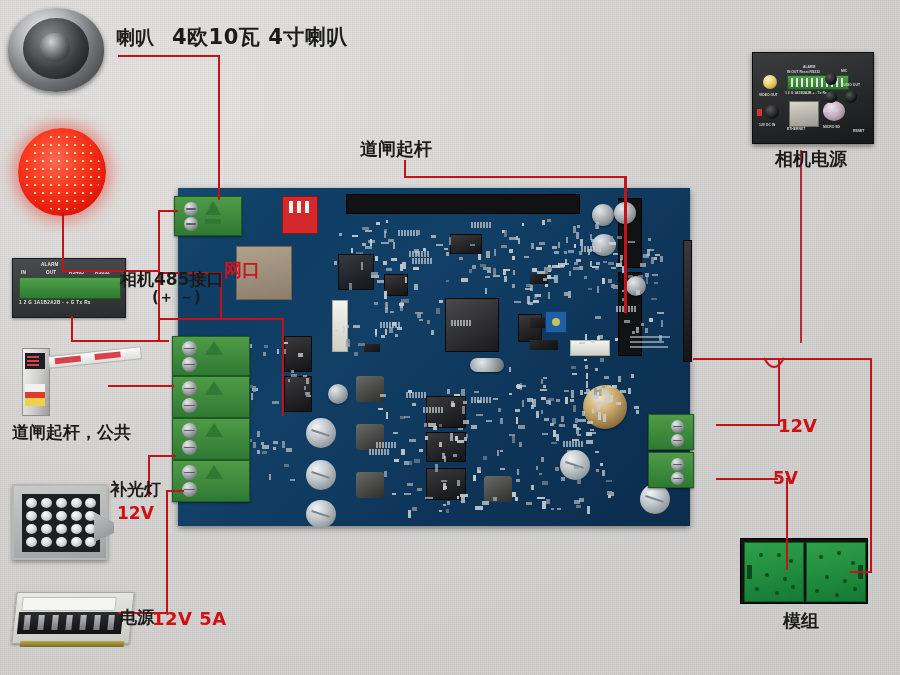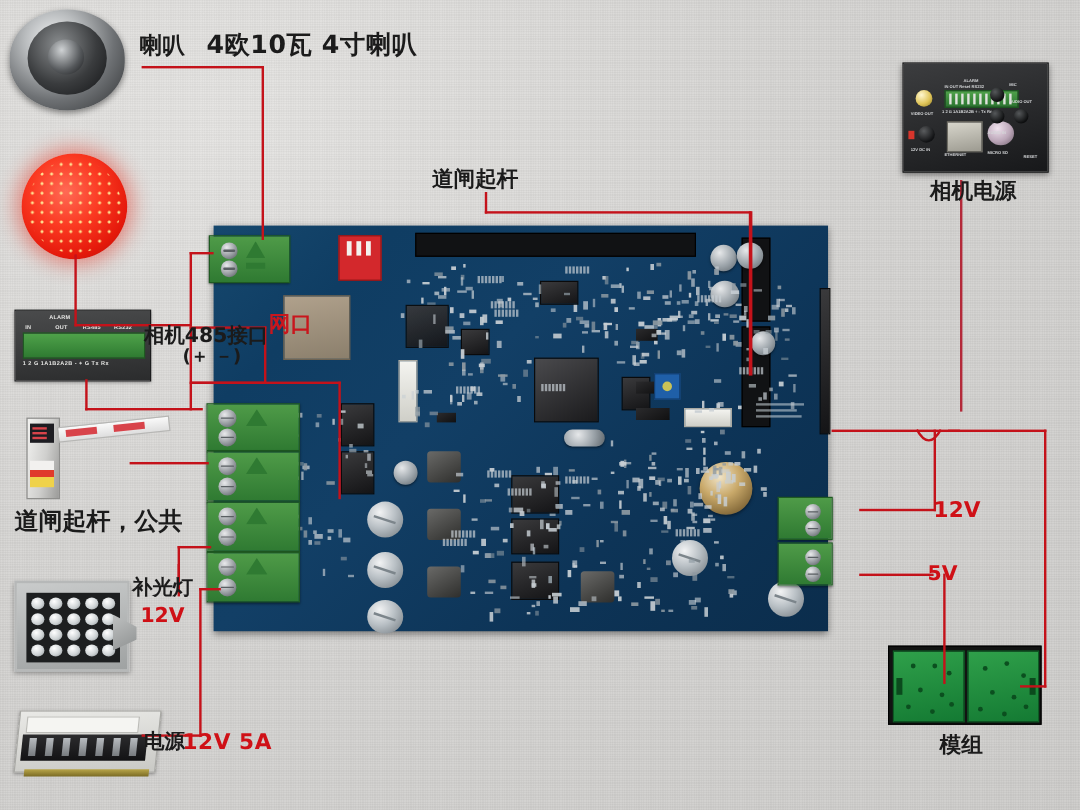--- a/index.html
+++ b/index.html
@@ -1021,21 +1021,21 @@
   <div class="lbl" style="left:172px;top:23px;font-size:21px;letter-spacing:.5px;">4欧10瓦 4寸喇叭</div>
 
 
   <div class="lbl" style="left:360px;top:137px;font-size:18px;">道闸起杆</div>
 
   <div class="lbl" style="left:120px;top:268px;font-size:17px;">相机485接口</div>
   <div class="lbl" style="left:152px;top:288px;font-size:15px;">(＋ －)</div>
 
   <div class="lbl red" style="left:224px;top:258px;font-size:18px;">网口</div>
 
-  <div class="lbl" style="left:12px;top:421px;font-size:20px;font-family:Liberation Mono, monospace;">道闸起杆，公共</div>
+  <div class="lbl" style="left:12px;top:421px;font-size:17px;font-family:Liberation Mono, monospace;">道闸起杆，公共</div>
 
   <div class="lbl" style="left:110px;top:478px;font-size:17px;">补光灯</div>
   <div class="lbl redbig" style="left:117px;top:503px;font-size:17px;">12V</div>
 
   <div class="lbl" style="left:120px;top:606px;font-size:17px;">电源</div>
   <div class="lbl redbig" style="left:152px;top:608px;font-size:18px;letter-spacing:.5px;">12V  5A</div>
 
   <div class="lbl" style="left:775px;top:147px;font-size:18px;text-align:right;">相机电源</div>
 
   <div class="lbl redbig" style="left:778px;top:415px;font-size:18px;">12V</div>

